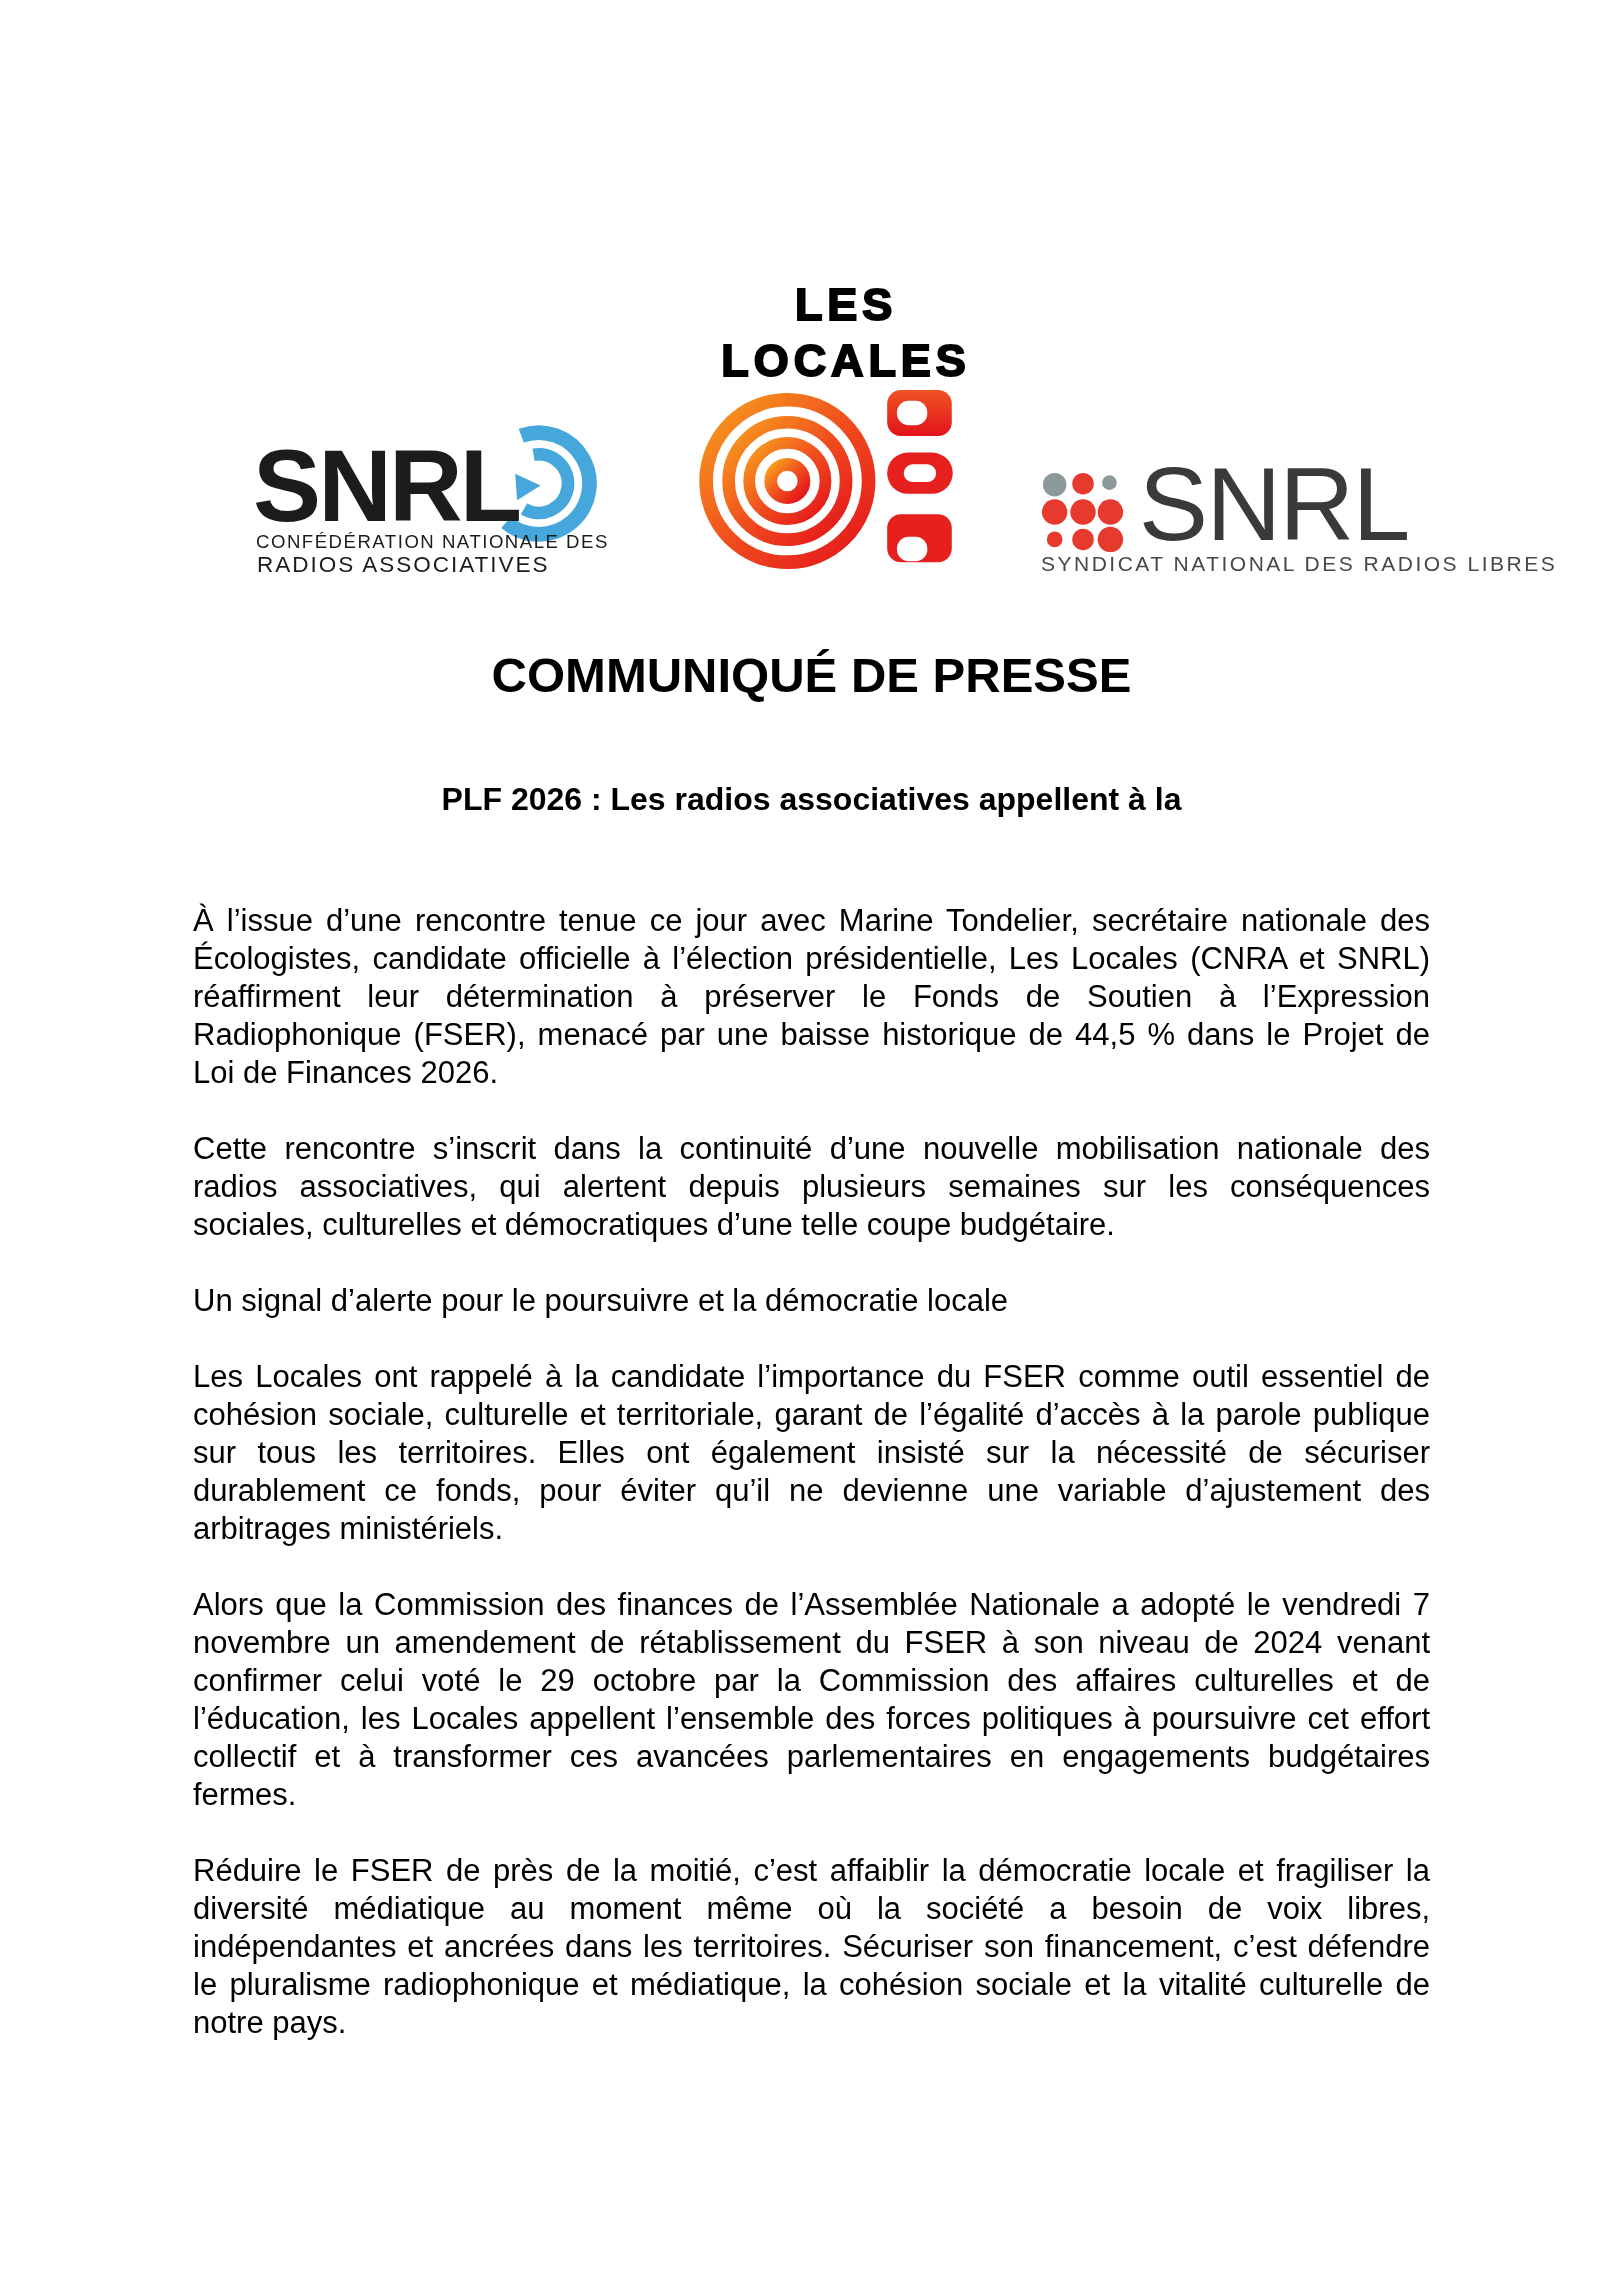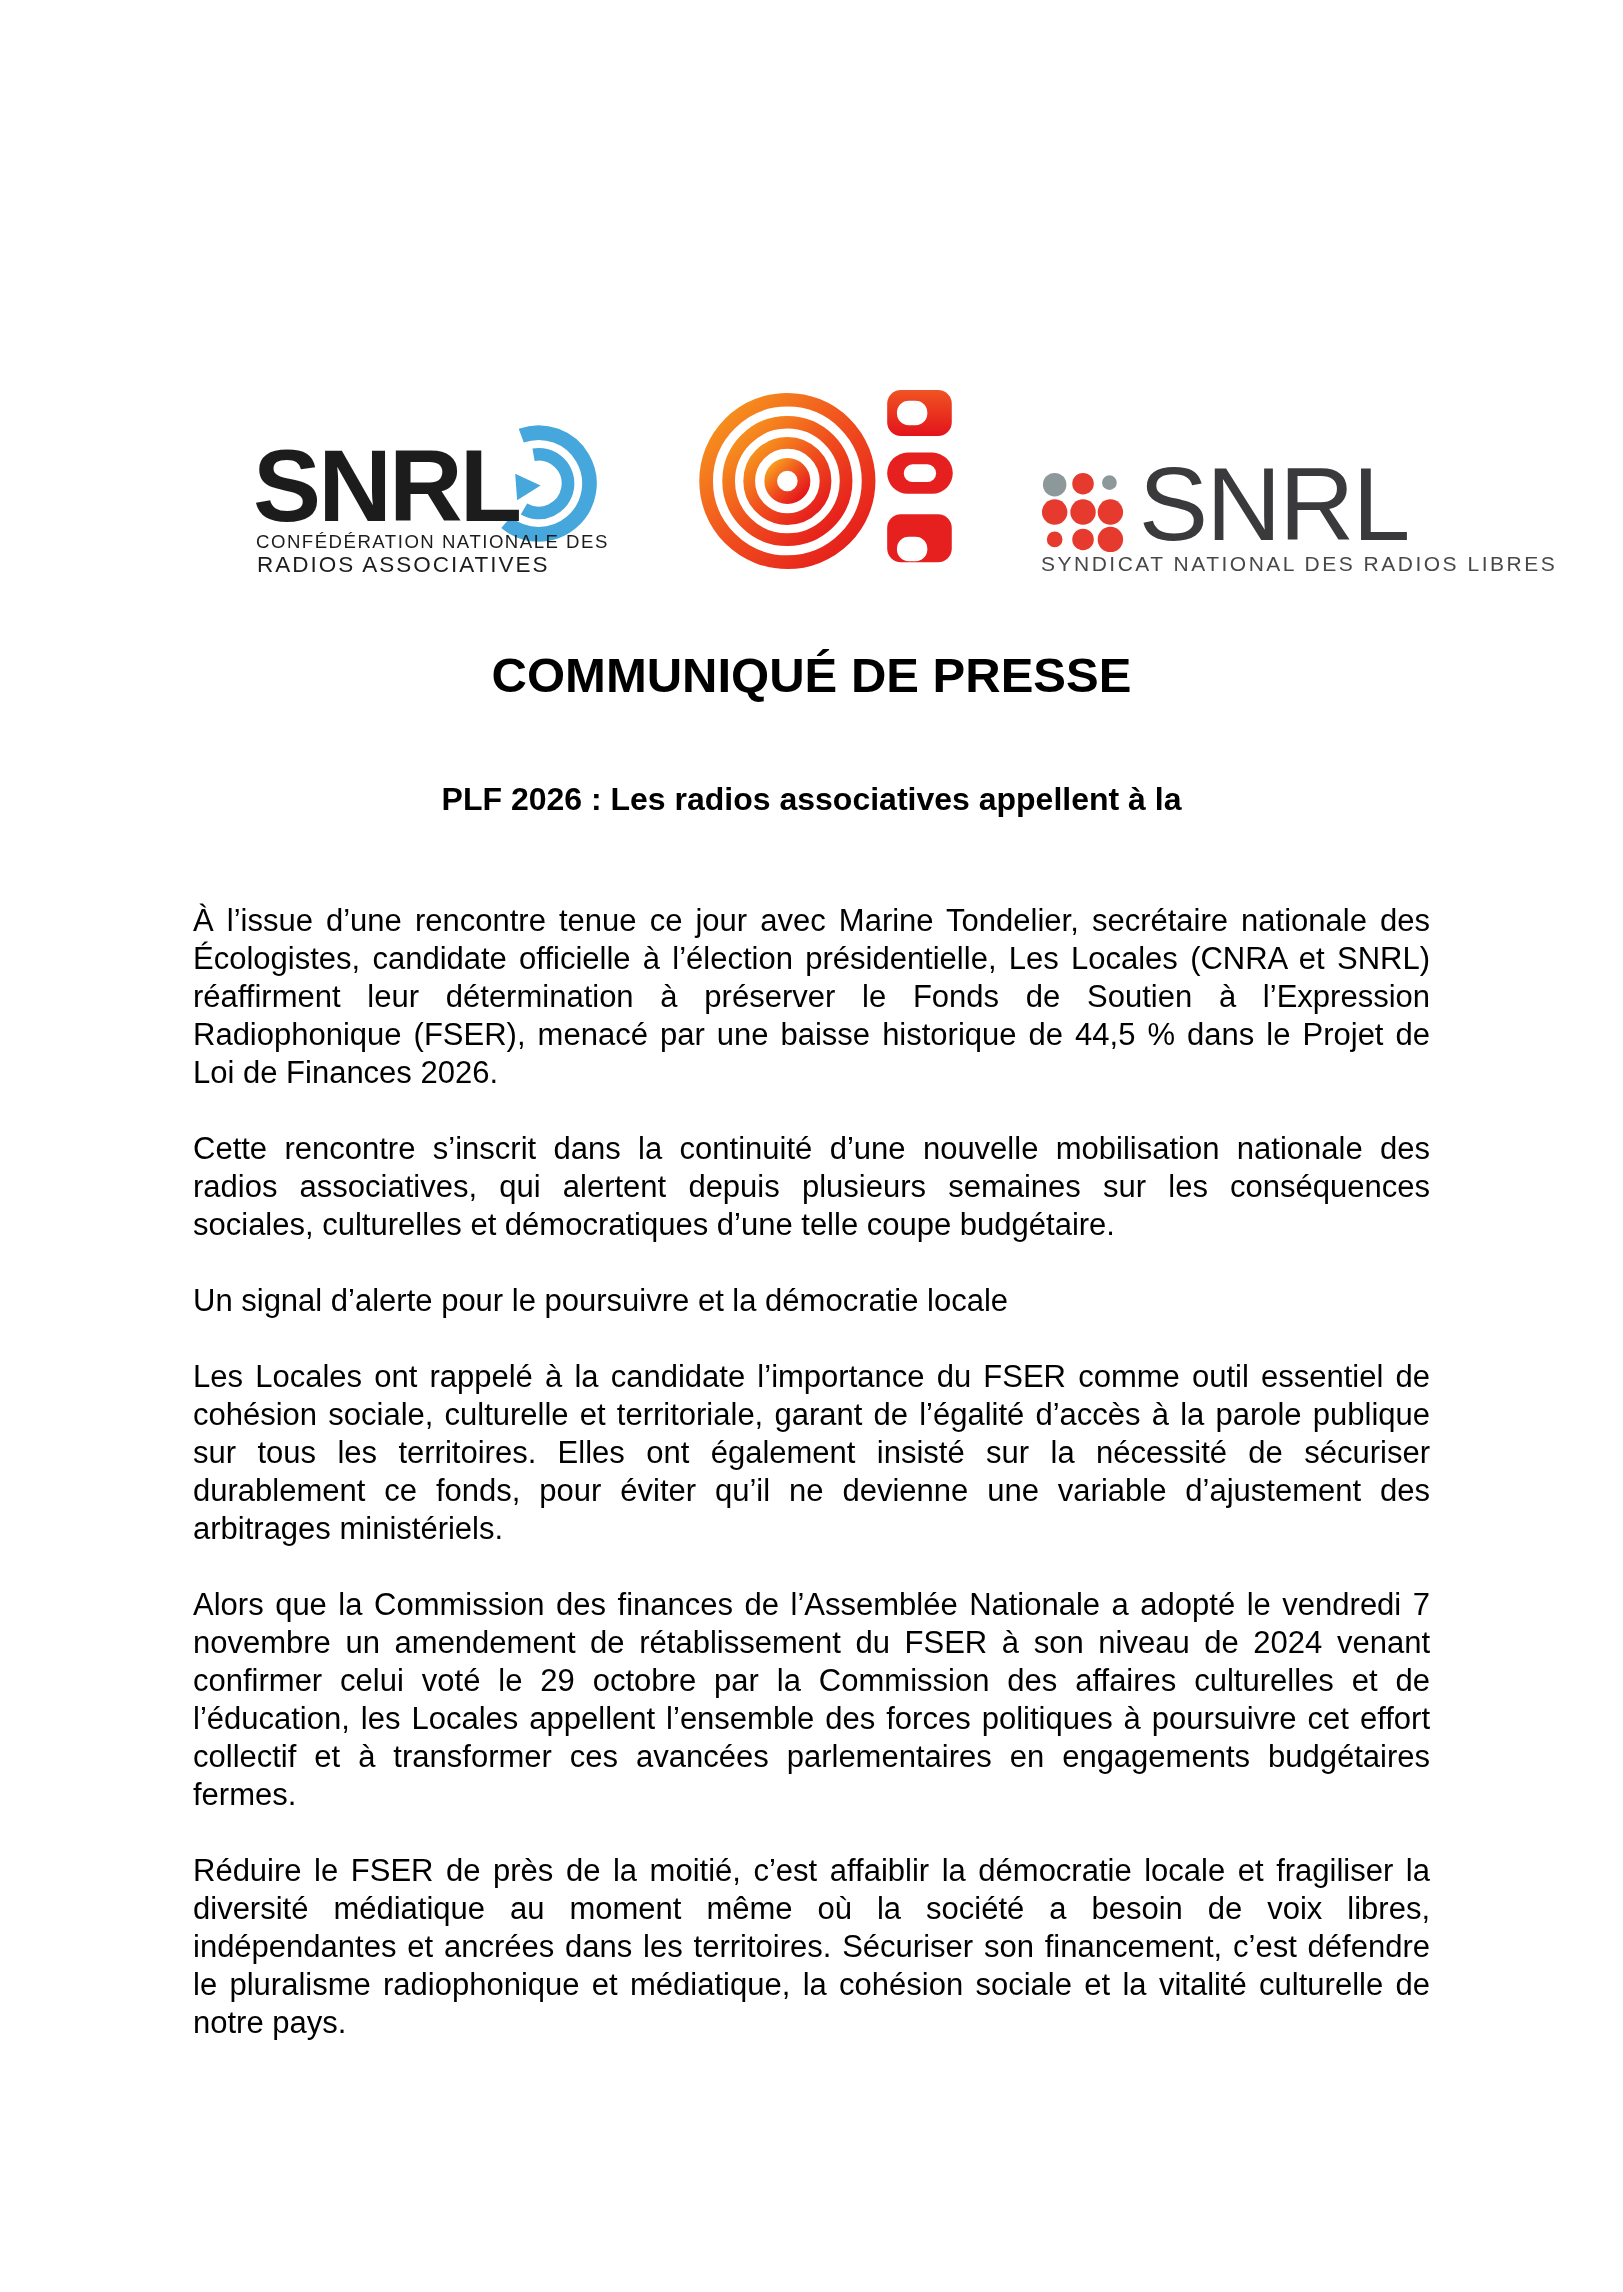--- a/index.html
+++ b/index.html
@@ -77,20 +77,24 @@
     text-align:justify; color:#000;
   }
   .para.heading { text-align:left; }
   .b { font-weight:normal; }
 </style>
 </head>
 <body>
 
 <div class="page">
 
+  <div class="wordmark">
+    <div>LES</div>
+    <div>LOCALES</div>
+  </div>
 
   <div class="cnra">
     <svg class="cnra-waves" width="129" height="139" viewBox="0 0 132 142">
       <path d="M42.2 21.1 A52 52 0 1 1 26.6 109.8" fill="none" stroke="#45A7DB" stroke-width="15"></path>
       <path d="M54.8 40.5 A30 30 0 1 1 45 96" fill="none" stroke="#45A7DB" stroke-width="13"></path>
       <path d="M36 60 L62 72 L38 87 Z" fill="#45A7DB"></path>
     </svg>
     <div class="cnra-acronym">SNRL</div>
     <div class="cnra-sub1">CONFÉDÉRATION NATIONALE DES</div>
     <div class="cnra-sub2">RADIOS ASSOCIATIVES</div>

